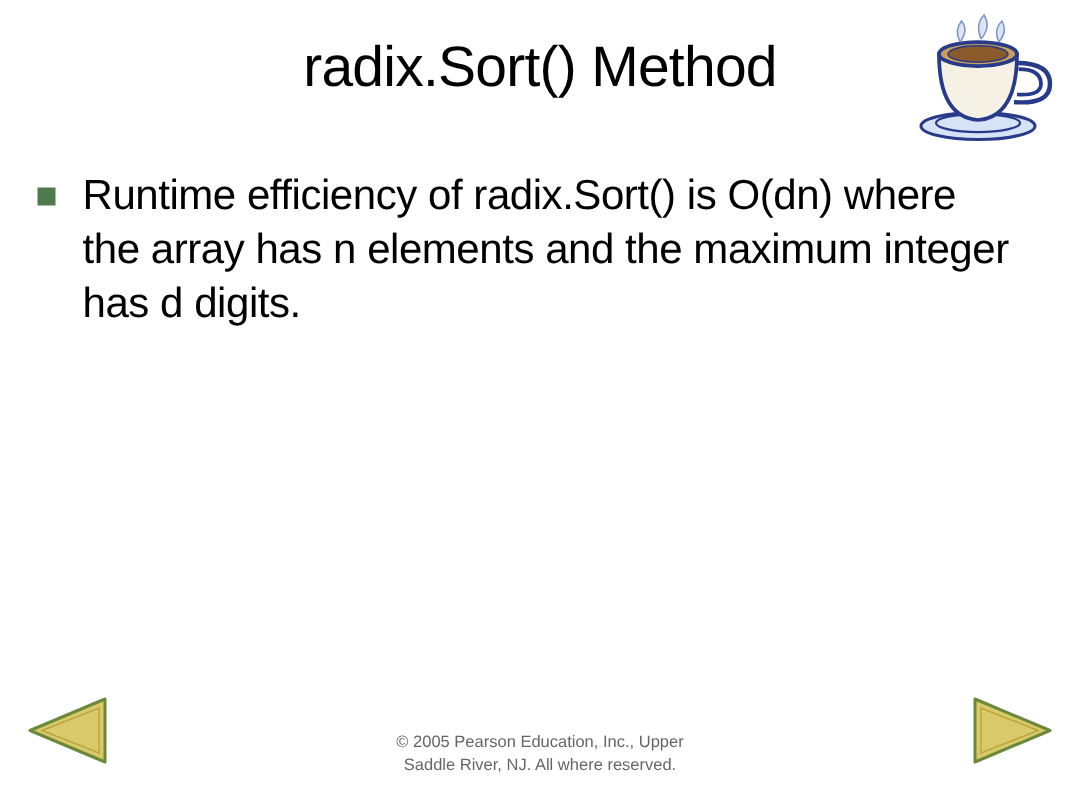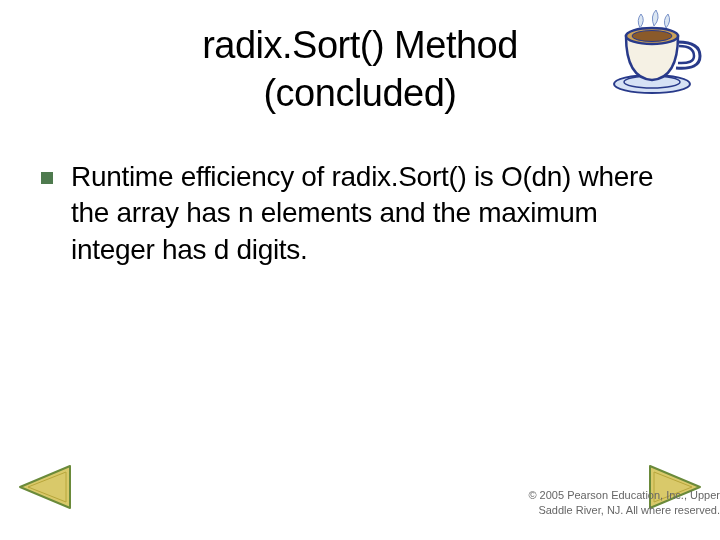--- a/index.html
+++ b/index.html
@@ -24,21 +24,21 @@
   .coffee {
     position: absolute;
     top: 8px;
     right: 14px;
     width: 100px;
     height: 90px;
   }
   .bullet-row {
     display: flex;
     align-items: flex-start;
-    padding: 42px 40px 0 41px;
+    padding: 42px 40px 0 25px;
   }
   .bullet-square {
     width: 12px;
     height: 12px;
     background: #4e7a4e;
     flex: 0 0 12px;
     margin-top: 13px;
     margin-right: 18px;
   }
   .bullet-text {
@@ -63,21 +63,21 @@
     bottom: 28px;
     width: 60px;
     height: 50px;
     cursor: pointer;
   }
   .copyright {
     position: absolute;
     bottom: 22px;
     left: 0;
     width: 100%;
-    text-align: right;
+    text-align: center;
     font-size: 11px;
     color: #666;
     line-height: 1.35;
     font-family: Verdana, Geneva, sans-serif;
     margin-top: 44px;
   }
 </style>
 </head>
 <body>
 
@@ -97,21 +97,20 @@
 
     <path d="M 34 20 Q 30 12 35 6 Q 40 12 34 20" fill="#dbe6f2" stroke="#7a92c8" stroke-width="1"></path>
     <path d="M 48 18 Q 44 8 50 2 Q 55 10 48 18" fill="#dbe6f2" stroke="#7a92c8" stroke-width="1"></path>
     <path d="M 60 20 Q 56 12 62 6 Q 66 13 60 20" fill="#dbe6f2" stroke="#7a92c8" stroke-width="1"></path>
   </svg>
 </div>
 
 <div class="title-wrap">
   <h1>
     <span>radix.Sort() Method</span><br>
-    <span>(concluded)</span>
   </h1>
 </div>
 
 <div class="bullet-row">
   <div class="bullet-square"></div>
   <div class="bullet-text">Runtime efficiency of radix.Sort() is O(dn) where the array has n elements and the maximum integer has d digits.</div>
 </div>
 
 <div class="nav-prev">
   <svg viewBox="0 0 60 50" width="60" height="50">

